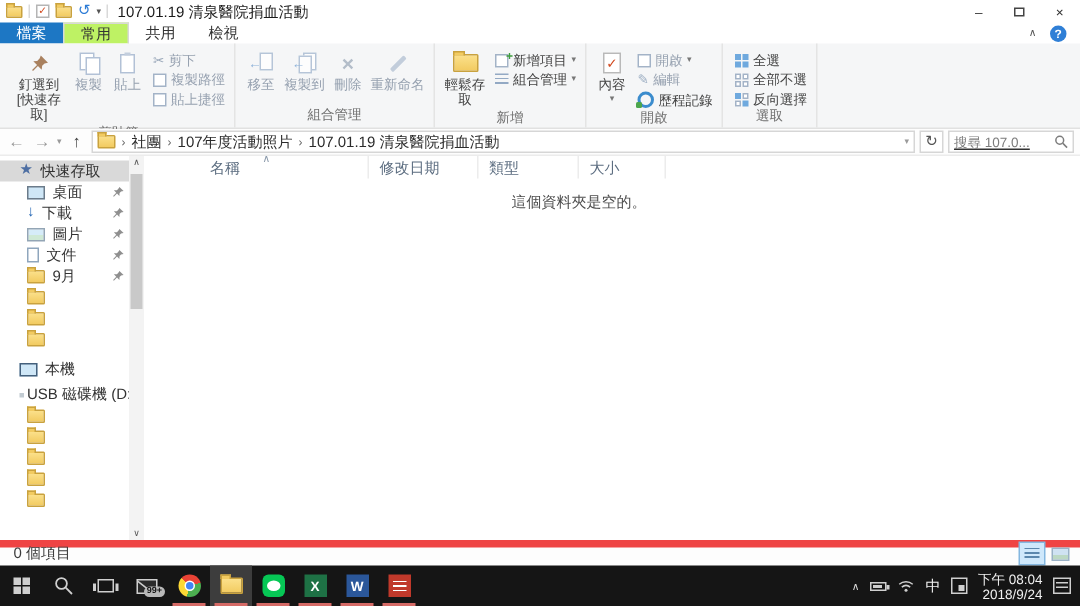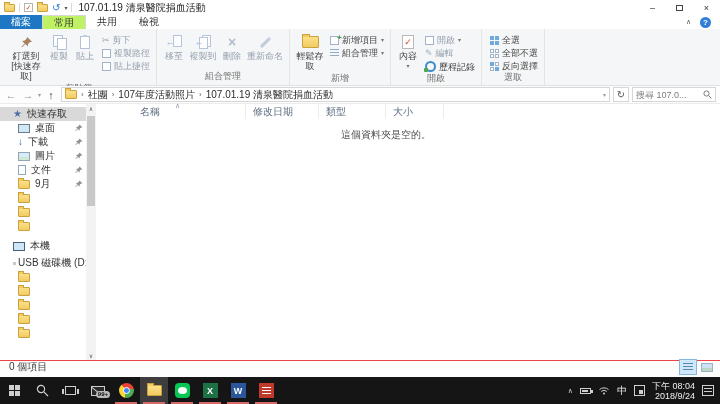--- a/index.html
+++ b/index.html
@@ -72,21 +72,21 @@
   .addr-row { height:18px; display:flex; align-items:center; padding:0 4px; gap:3px; background:#fdfdfd; border-bottom:1px solid #ececec; }
   .nav-arrow { color:#9a9a9a; font-size:11px; width:14px; text-align:center; }
   .nav-arrow.up { color:#444; }
   .nav-caret { font-size:6px; color:#9a9a9a; }
   .addr-box { flex:1; height:15px; border:1px solid #d6d6d6; background:#fff; display:flex; align-items:center; padding:0 3px; gap:3px; }
   .crumb { color:#2b2b2b; white-space:nowrap; }
   .crumb-sep { color:#666; font-size:8px; padding:0 1px; }
   .addr-right { margin-left:auto; display:flex; align-items:center; gap:5px; }
   .refresh-btn { height:15px; width:16px; border:1px solid #d6d6d6; background:#fff; display:flex; align-items:center; justify-content:center; color:#555; font-size:10px; }
   .search-box { width:84px; height:15px; border:1px solid #d6d6d6; background:#fff; display:flex; align-items:center; padding:0 3px; }
-  .search-box input { border:none; outline:none; width:100%; font-size:9px; font-family:inherit; color:#333; }
+  .search-box input { border:none; outline:none; width:100%; font-size:9px; font-family:inherit; color:#333;text-decoration:underline; }
   .search-box input::placeholder { color:#7c7c7c; }
   .mag { flex:none; }
 
   
   .main { height:256px; display:flex; background:#fff; }
   .side { width:96px; position:relative; padding-top:3px; font-size:10px; color:#333; }
   .side-scroll { position:absolute; right:0; top:0; bottom:0; width:10px; background:#f3f3f3; display:flex; flex-direction:column; align-items:center; justify-content:space-between; font-size:6px; color:#555; padding:1px 0; }
   .side-thumb { position:absolute; right:1px; top:12px; width:8px; height:90px; background:#c9c9c9; }
   .side-item { height:14px; display:flex; align-items:center; gap:5px; padding-left:18px; margin-right:10px; position:relative; white-space:nowrap; }
   .side-item.sel { background:#d9d9d9; }
@@ -108,21 +108,21 @@
   .cols { display:flex; height:15px; font-size:10px; color:#5c6d80; position:relative; align-items:center; }
   .colh { display:flex; align-items:center; height:100%; border-right:1px solid #ececec; padding-left:7px; }
   .colh.c-name { width:150px; padding-left:44px; }
   .colh.c-date { width:73px; }
   .colh.c-type { width:67px; }
   .colh.c-size { width:58px; }
   .sortcaret { position:absolute; left:79px; top:-2px; font-size:7px; color:#8a99aa; }
   .empty-msg { position:absolute; top:24px; left:0; width:580px; text-align:center; font-size:10px; color:#4d4d4d; }
 
   
-  .statusbar { height:17px; display:flex; align-items:center; padding:0 5px 4px 9px; font-size:10px; color:#3a3a3a; border-top:1px solid #ef4444; background:#fdfdfd; }
+  .statusbar { height:17px; display:flex; align-items:center; padding:0 5px 4px 9px; font-size:10px; color:#3a3a3a; border-top:5px solid #ef4444; background:#fdfdfd; }
   .view-toggles { margin-left:auto; display:flex; gap:3px; }
   .vt { width:16px; height:14px; display:flex; align-items:center; justify-content:center; }
   .vt.sel { background:#cfe8fb; outline:1px solid #84b7e0; }
   .vt-lines { width:10px; height:9px; background:repeating-linear-gradient(to bottom,#5b87ad 0 1px,transparent 1px 3px); }
   .vt-thumb { width:12px; height:9px; background:linear-gradient(#cfe2f2 55%,#bcd8c4 55%); border:1px solid #9ab1c6; }
 
   
   .taskbar { height:27px; background:#151515; display:flex; align-items:stretch; color:#e6e6e6; }
   .tb-btn { width:28px; display:flex; align-items:center; justify-content:center; position:relative; }
   .tb-btn.running::after { content:""; position:absolute; bottom:0; left:3px; right:3px; height:2px; background:#d56a66; }

